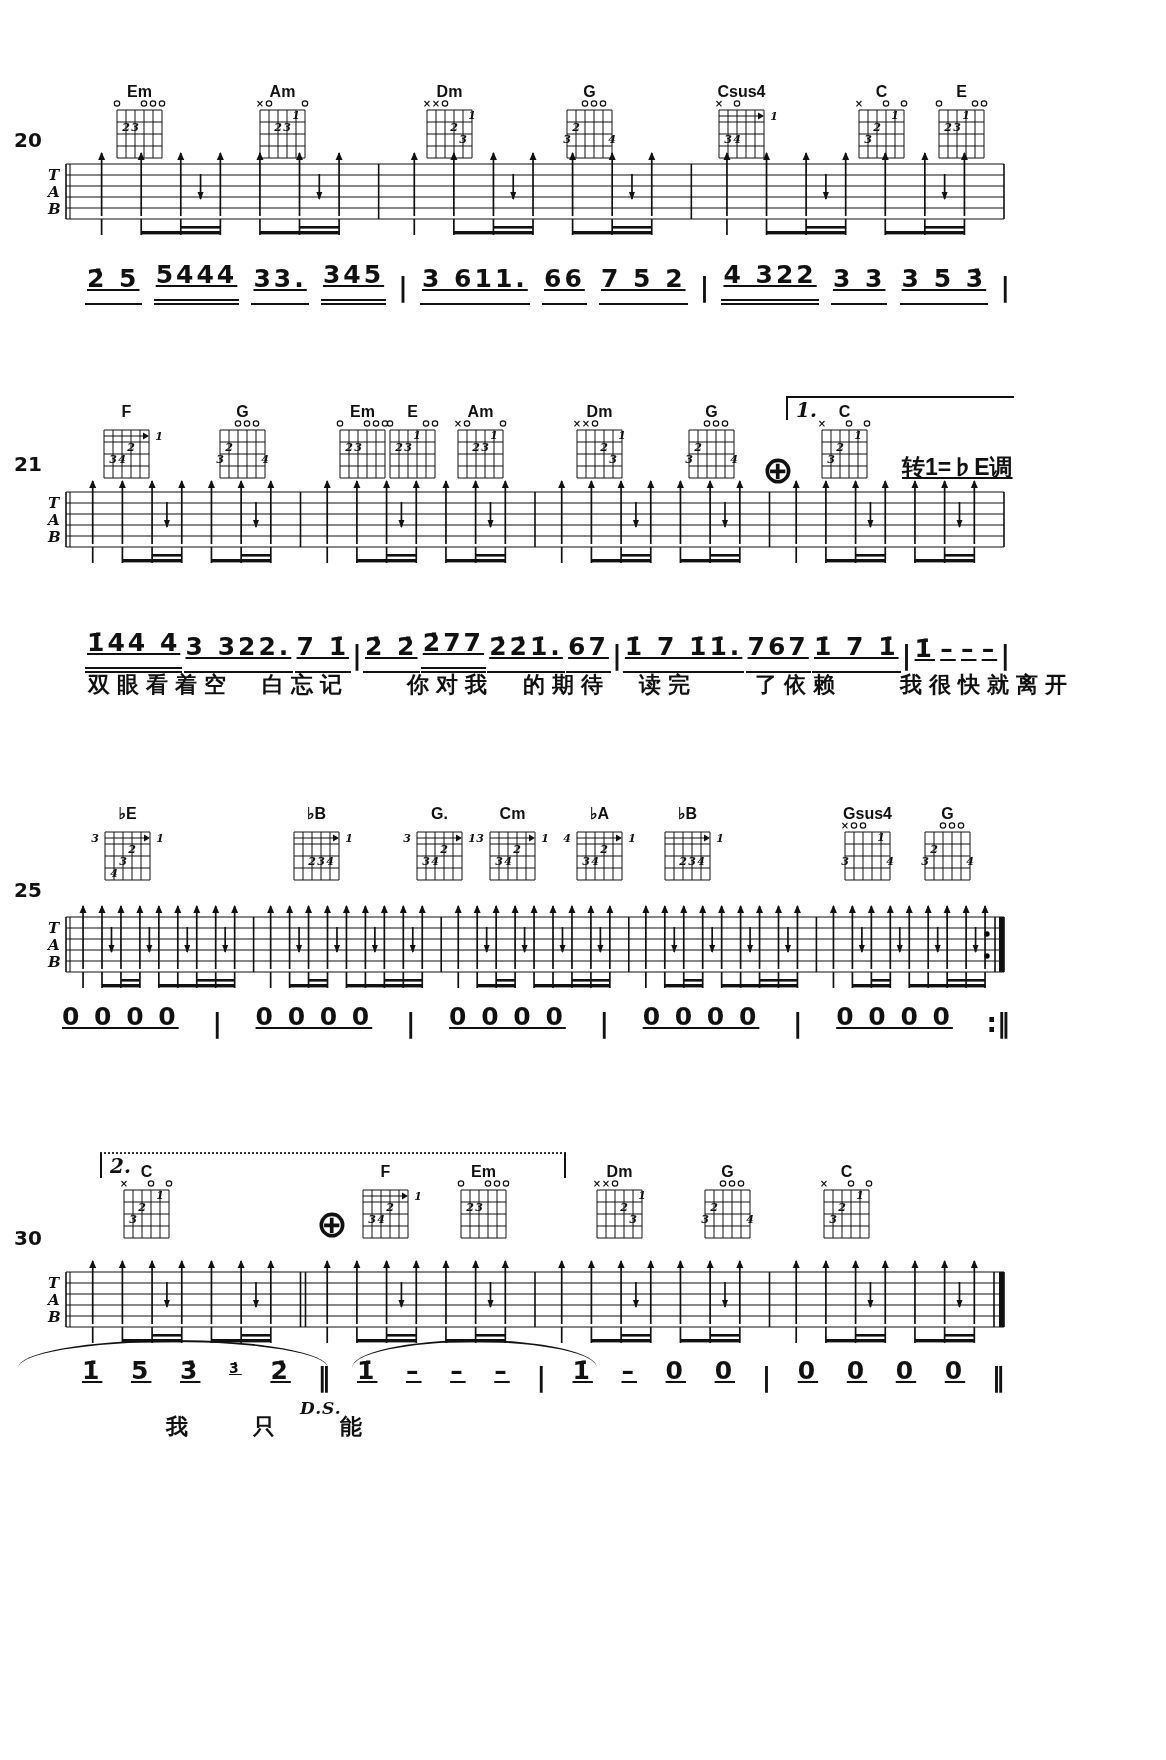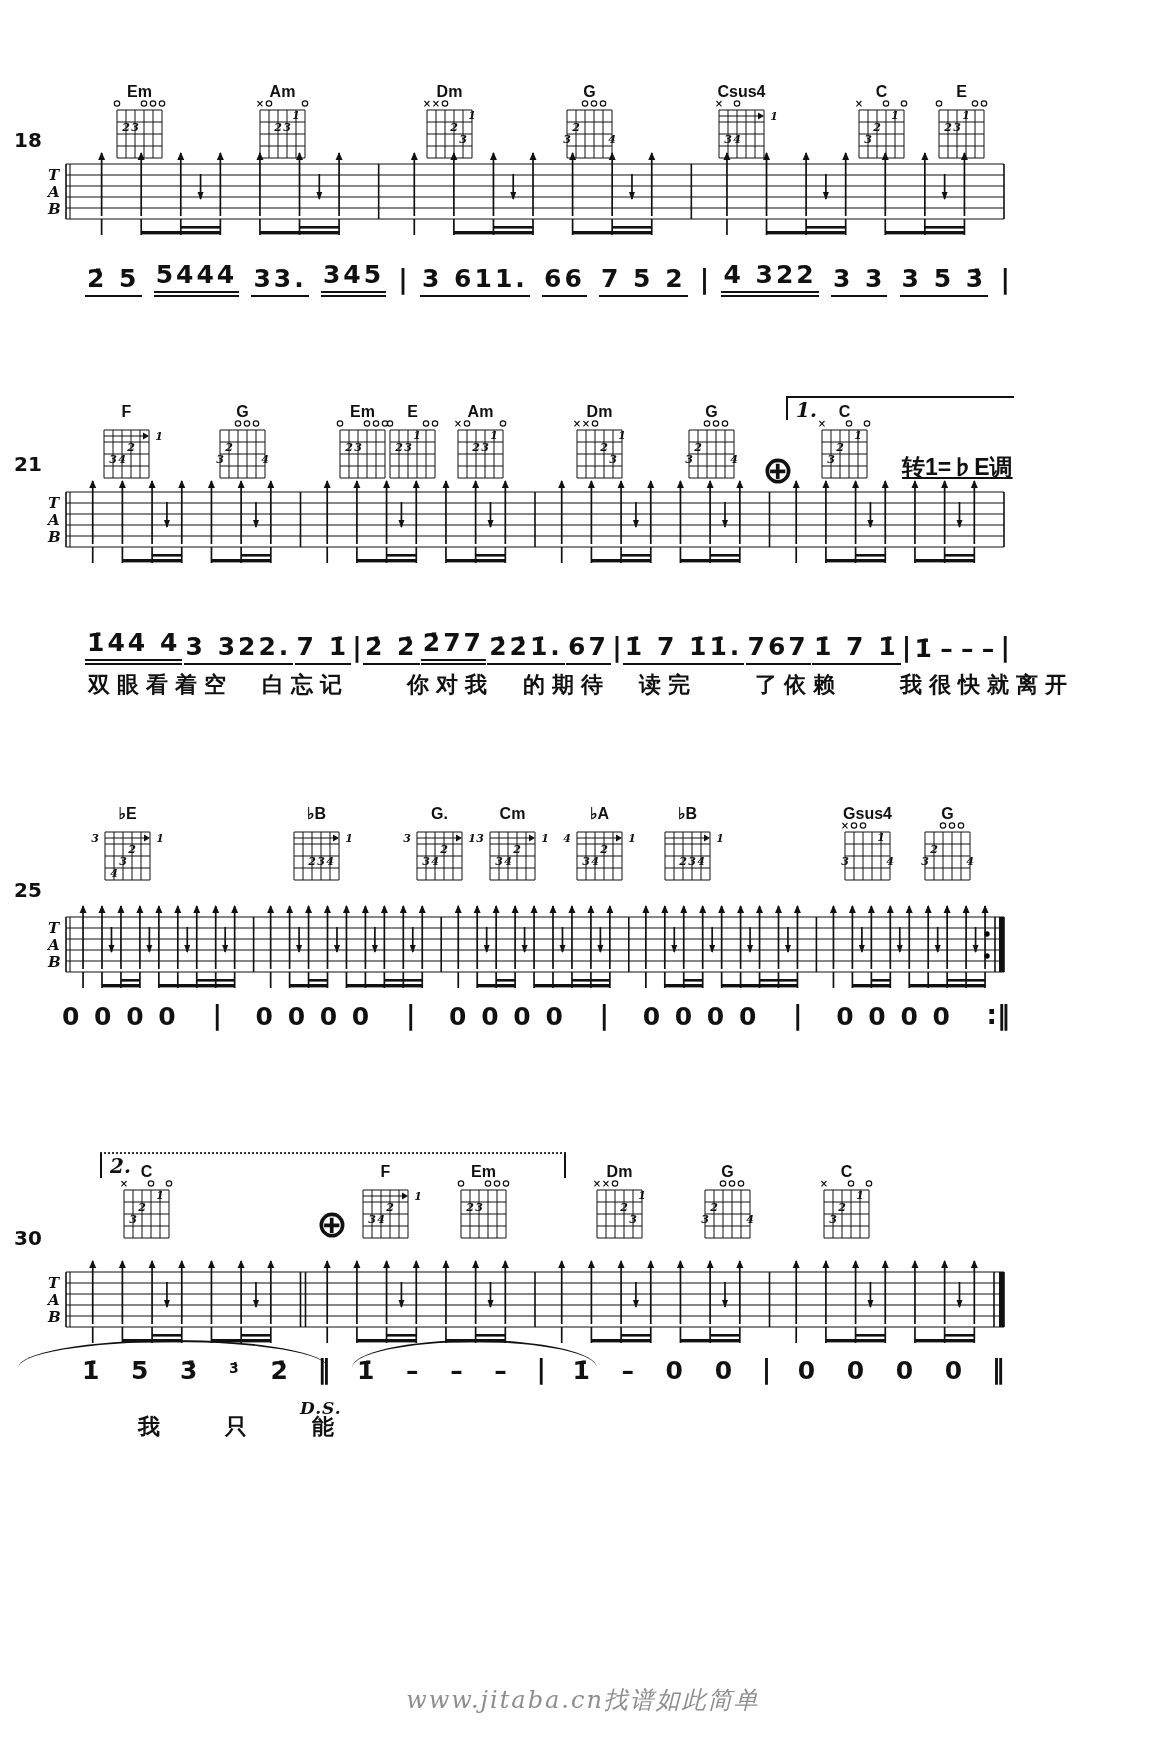--- a/index.html
+++ b/index.html
@@ -15,21 +15,21 @@
   .mk{font:bold 10px "DejaVu Sans",sans-serif;text-anchor:middle;fill:#111;}
   .fing{font:italic bold 11px "DejaVu Serif",serif;text-anchor:middle;fill:#111;}
   .br{stroke:#111;stroke-width:1.4;}
   .staffbox{position:absolute;}
   .staff .sl{stroke:#111;stroke-width:1.1;}
   .staff .bl{stroke:#111;stroke-width:1.6;}
   .staff .ar{stroke:#111;stroke-width:1.7;}
   .staff polygon,.staff rect{fill:#111;}
   .clef{font:bold italic 15px "DejaVu Serif",serif;fill:#111;}
   .numbers{position:absolute;display:flex;justify-content:space-between;align-items:flex-end;}
-  .grp{font:bold 25px "DejaVu Sans",sans-serif;letter-spacing:3px;padding:0 2px 2px 2px;white-space:pre;}
+  .grp{font:bold 25px "DejaVu Sans",sans-serif;letter-spacing:3px;padding:0 2px 10px 2px;white-space:pre;text-decoration:underline;}
   .u1{border-bottom:2.5px solid #111;}
   .u2{border-bottom:6px double #111;}
   .sm{font-size:14px;transform:translateY(-9px);}
   .bar{font:bold 26px "DejaVu Sans",sans-serif;transform:translateY(-3px);white-space:pre;}
   .lyr{position:absolute;font:bold 22px "Liberation Sans",sans-serif;letter-spacing:7px;white-space:pre;}
   .volta{position:absolute;}
   .voltalabel{font:bold italic 20px "DejaVu Serif",serif;margin-left:8px;display:inline-block;}
   .v1{border-top:2px solid #111;border-left:2px solid #111;}
   .v2{border-top:2px dotted #333;border-left:2px solid #111;border-right:2px solid #111;}
   .coda{position:absolute;font:bold 38px "DejaVu Sans",sans-serif;}
@@ -38,21 +38,21 @@
   .arc{position:absolute;height:26px;border-top:2.5px solid #111;border-radius:50% 50% 0 0 / 100% 100% 0 0;}
   #pageno{position:absolute;left:0;right:0;text-align:center;font:bold 30px "DejaVu Serif",serif;}
   #watermark{position:absolute;left:0;right:0;text-align:center;font:italic 24px "DejaVu Serif",serif;
              color:#8e8e8e;letter-spacing:2px;}
 </style>
 </head>
 <body>
 
 <div id="page">
 
-  <div class="mno" style="left:14px;top:128px">18</div>
+  <div class="mno" style="left:14px;top:128px">20</div>
   <div class="chords" style="top:84px">
       <svg class="chord" style="left:88px" width="104" height="80" viewBox="0 0 104 80">
         <text x="51.5" y="13" class="cname">Em</text>
         <line x1="29" y1="26" x2="29" y2="74"></line>
         <line x1="38" y1="26" x2="38" y2="74"></line>
         <line x1="47" y1="26" x2="47" y2="74"></line>
         <line x1="56" y1="26" x2="56" y2="74"></line>
         <line x1="65" y1="26" x2="65" y2="74"></line>
         <line x1="74" y1="26" x2="74" y2="74"></line>
         <line x1="29" y1="26" x2="74" y2="26"></line>
@@ -1310,16 +1310,15 @@
       <span class="grp u0">0</span>
       <span class="grp u0">0</span>
       <span class="bar">|</span>
       <span class="grp u0">0</span>
       <span class="grp u0">0</span>
       <span class="grp u0">0</span>
       <span class="grp u0">0</span>
       <span class="bar">‖</span>
     </div>
   <div class="ds" style="left:300px;top:1398px">D.S.</div>
-  <div class="lyr" style="left:138px;top:1412px">我　　只　　能</div>
+  <div class="lyr" style="left:166px;top:1412px">我　　只　　能</div>
 
-  <div id="watermark" style="top:1684px">www.jitaba.cn找谱如此简单</div>
 </div>
 
 </body></html>

